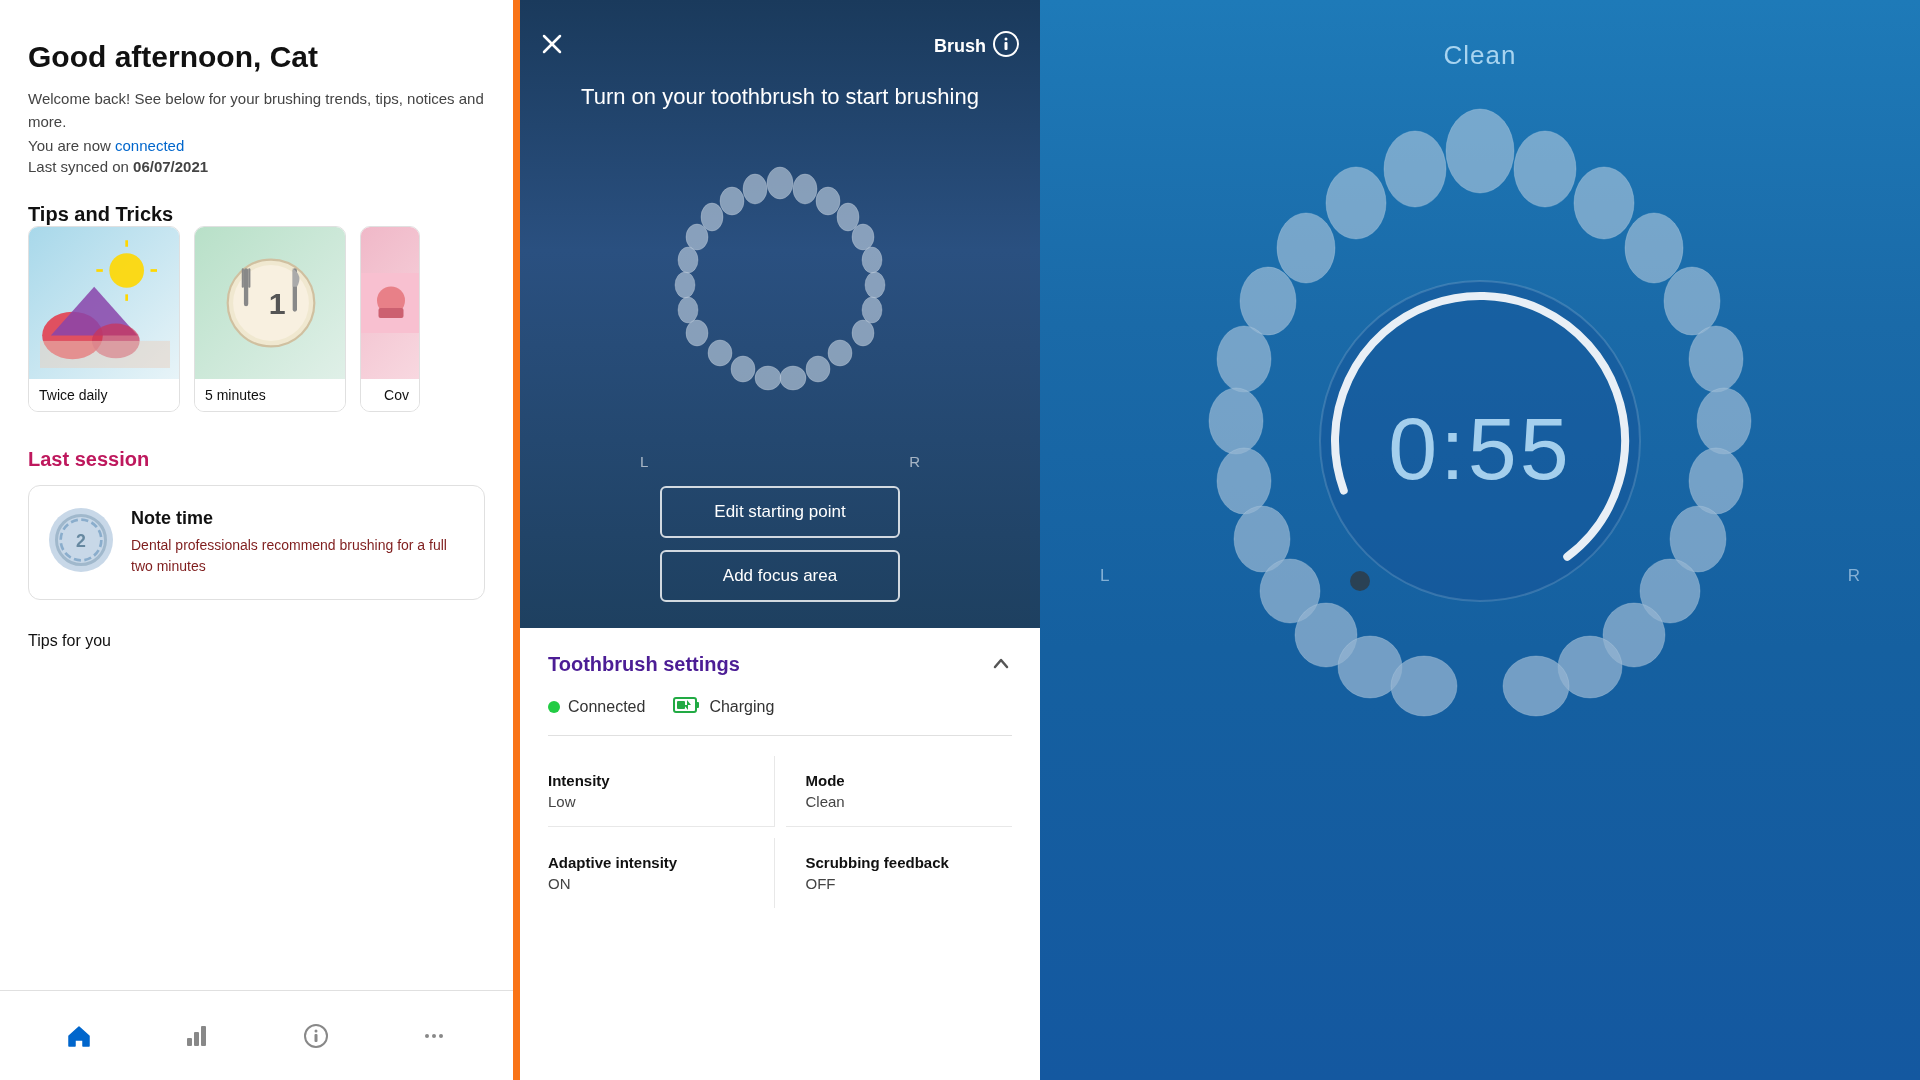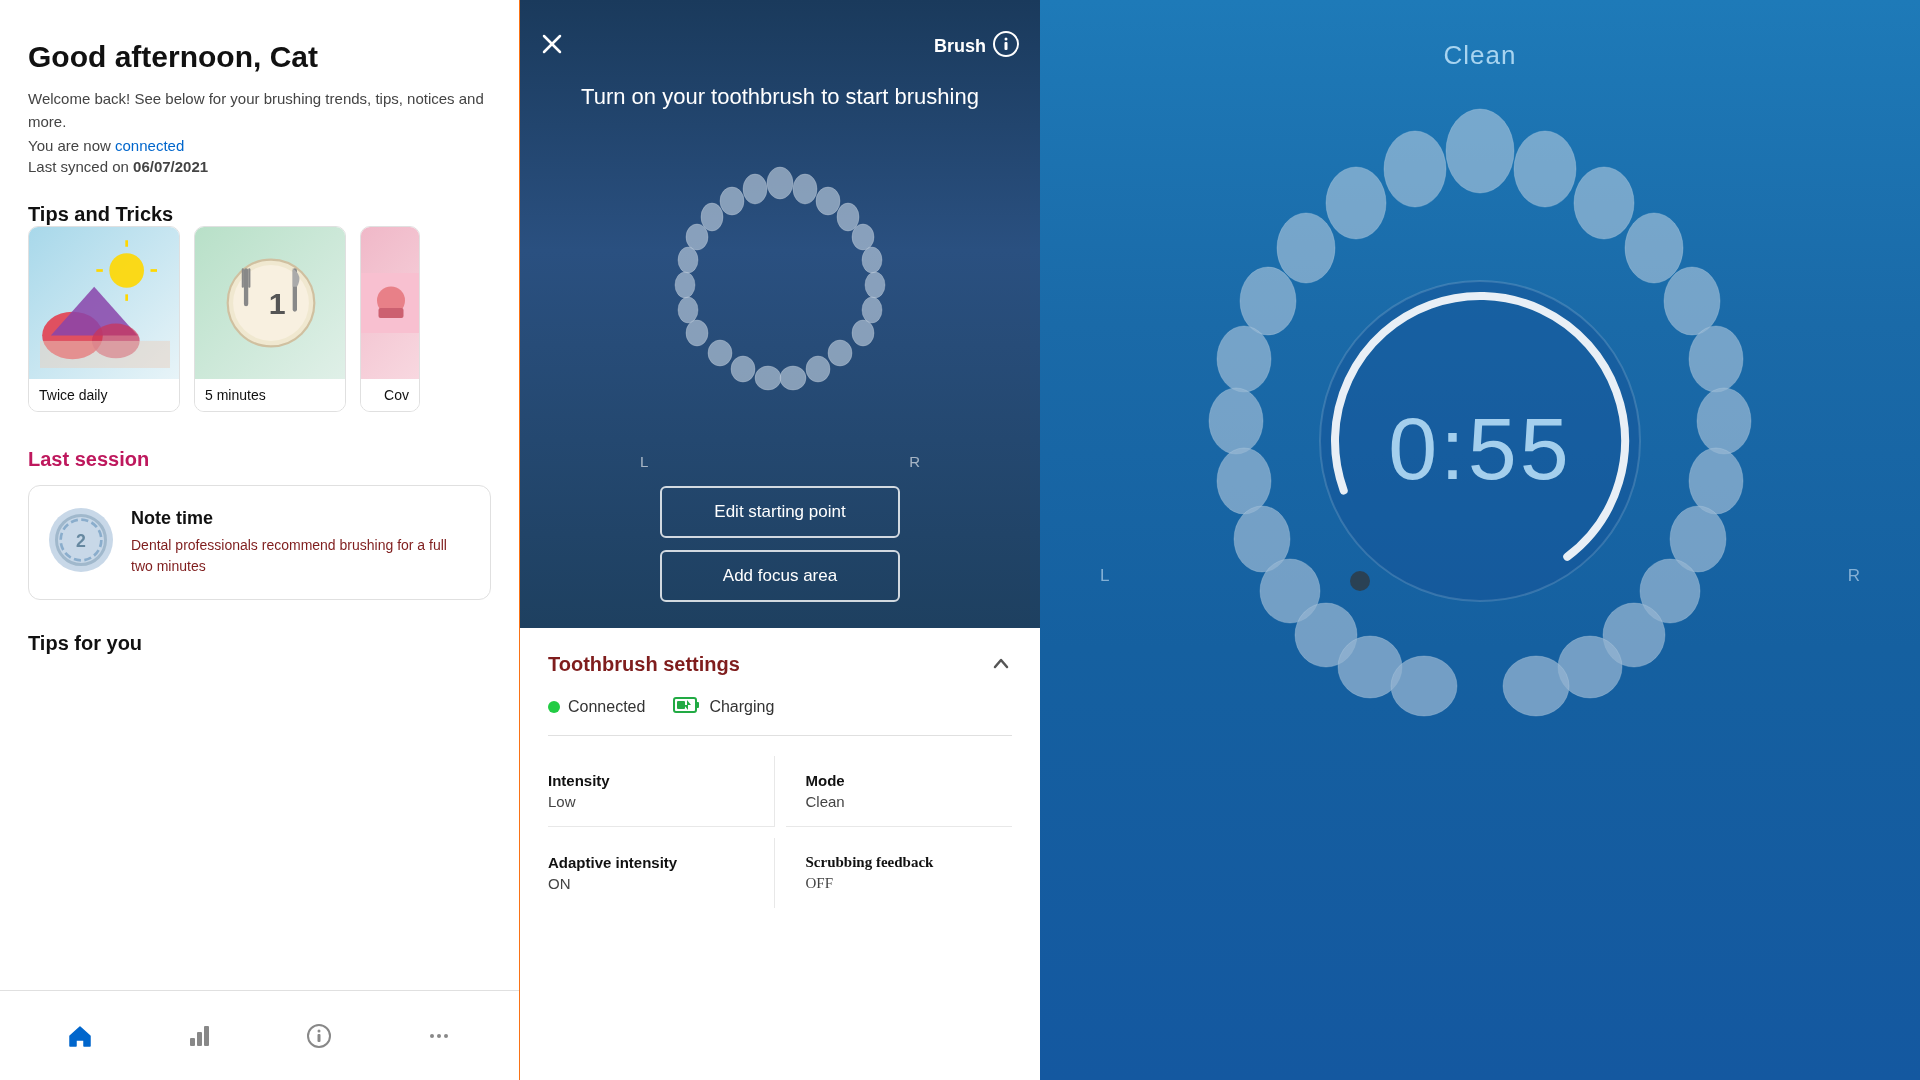--- a/index.html
+++ b/index.html
@@ -13,21 +13,21 @@
     }
 
     
     #panel-home {
       width: 520px;
       height: 1080px;
       background: #fff;
       display: flex;
       flex-direction: column;
       position: relative;
-      border-right: 1px solid #f97316;
+      border-right: 7px solid #f97316;
     }
     #panel-home .content {
       flex: 1;
       overflow: hidden;
       padding: 40px 28px 0 28px;
     }
     .greeting {
       font-size: 30px;
       font-weight: 700;
       color: #111;
@@ -141,22 +141,22 @@
       font-weight: 700;
       color: #111;
       margin-bottom: 6px;
     }
     .session-text p {
       font-size: 14px;
       color: #7f1d1d;
       line-height: 1.5;
     }
     .tips-for-you-title {
-      font-size: 20px;
-      font-weight: 700;
+      font-size: 16px;
+      font-weight: 400;
       color: #111;
       margin-bottom: 18px;
     }
 
     
     .bottom-nav {
       height: 90px;
       border-top: 1px solid #e0e0e0;
       display: flex;
       align-items: center;
@@ -225,21 +225,21 @@
     }
     .settings-header {
       display: flex;
       justify-content: space-between;
       align-items: center;
       margin-bottom: 18px;
     }
     .settings-title {
       font-size: 20px;
       font-weight: 700;
-      color: #7f1d1d;
+      color: #4c1d95;
     }
     .settings-status-row {
       display: flex;
       gap: 28px;
       align-items: center;
       margin-bottom: 20px;
       padding-bottom: 16px;
       border-bottom: 1px solid #e0e0e0;
     }
     .status-connected {
@@ -547,21 +547,21 @@
         <div class="settings-cell-value">Low</div>
       </div>
       <div class="settings-cell">
         <div class="settings-cell-label">Mode</div>
         <div class="settings-cell-value">Clean</div>
       </div>
       <div class="settings-cell" style="border-bottom:none;">
         <div class="settings-cell-label">Adaptive intensity</div>
         <div class="settings-cell-value">ON</div>
       </div>
-      <div class="settings-cell" style="border-bottom:none;font-family:Liberation Serif, serif;">
+      <div class="settings-cell" style="border-bottom:none;">
         <div class="settings-cell-label">Scrubbing feedback</div>
         <div class="settings-cell-value">OFF</div>
       </div>
     </div>
   </div>
 </div>
 
 <div id="panel-clean">
   <h2 class="clean-title">Clean</h2>
 

